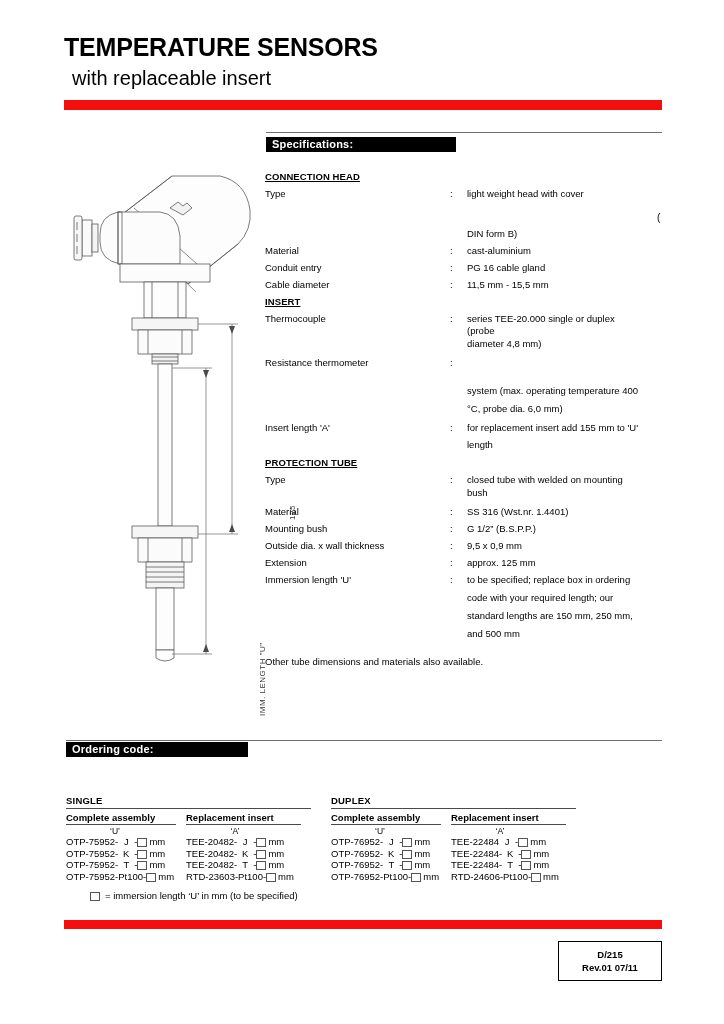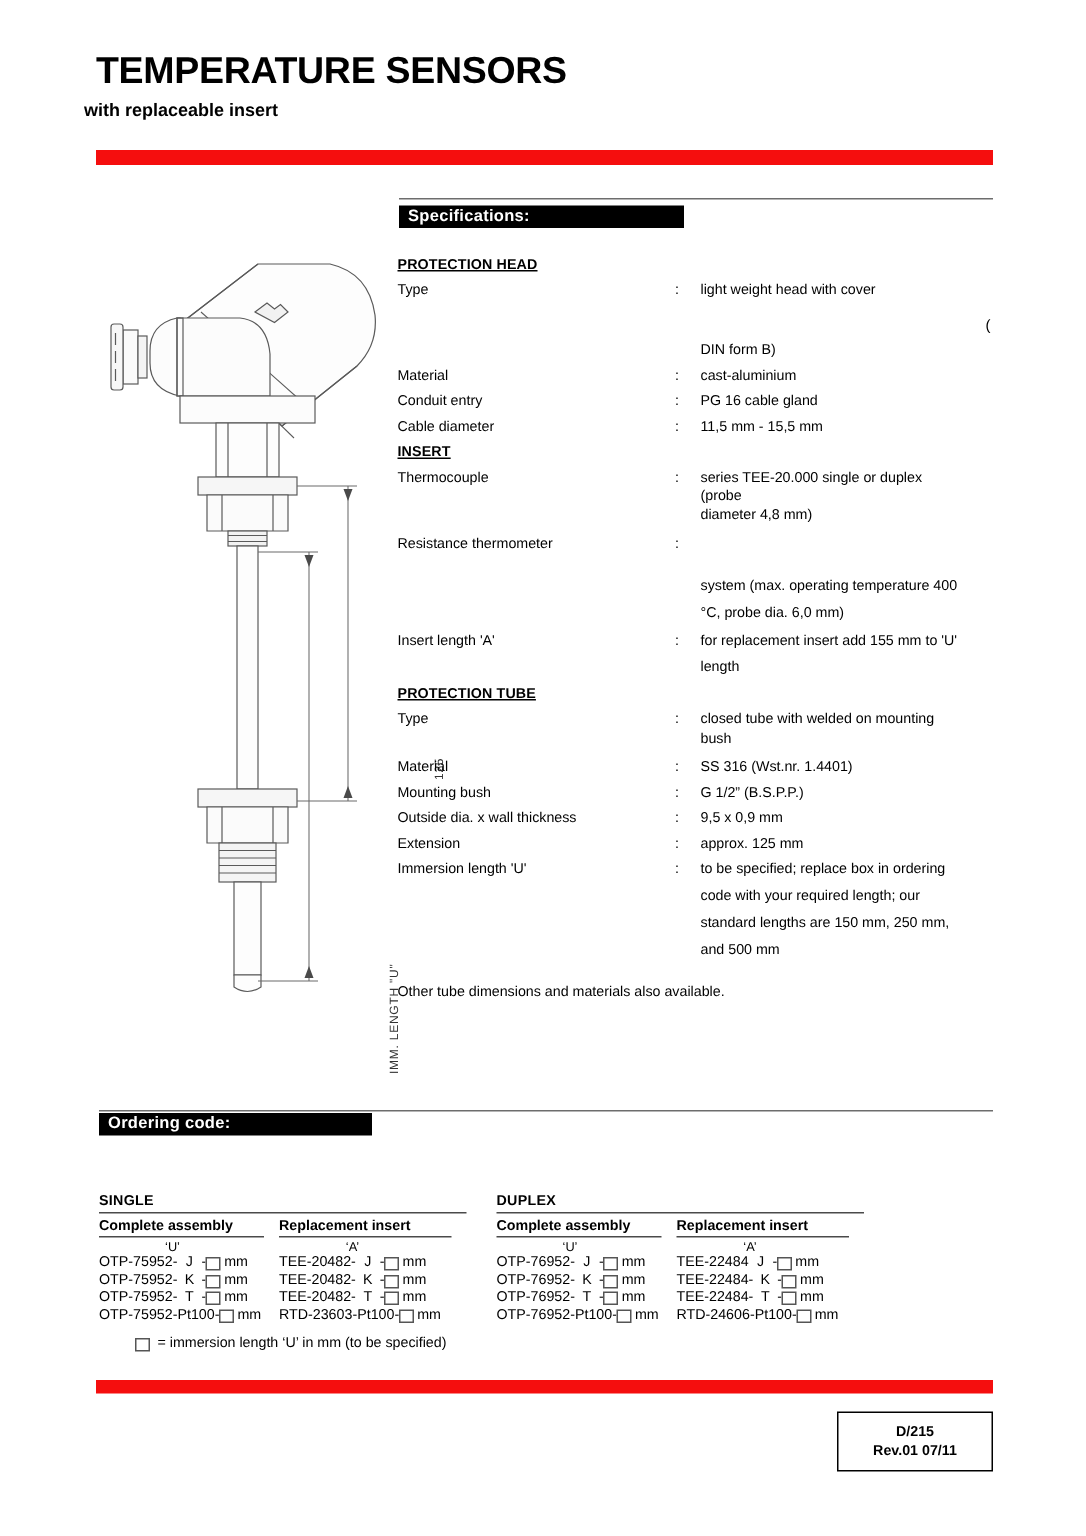--- a/index.html
+++ b/index.html
@@ -26,24 +26,24 @@
     left: 64px;
     top: 34px;
     font-size: 25px;
     font-weight: bold;
     letter-spacing: -0.2px;
     line-height: 1.1;
     white-space: nowrap;
   }
   .doc-subtitle {
     position: absolute;
-    left: 56px;
+    left: 72px;
     top: 67px;
-    font-size: 12px;
-    font-weight: bold;
+    font-size: 20px;
+    font-weight: normal;
     line-height: 1.1;
     white-space: nowrap;
   }
   .red-bar {
     position: absolute;
     background: #f50e0e;
   }
   .red-bar-top {
     left: 64px;
     top: 100px;
@@ -399,21 +399,21 @@
       </g>
     </svg>
 
     <div class="vlabel vlabel-125">125</div>
     <div class="vlabel vlabel-u">IMM.  LENGTH  "U"</div>
   </div>
 
   <div class="section-rule" style="left:266px; top:132px; width:396px;"></div>
   <div class="banner banner-specs">Specifications:</div>
 
-  <div class="spec-group" style="left:265px; top:171px;">PROTECTION HEAD</div>
+  <div class="spec-group" style="left:265px; top:171px;">CONNECTION HEAD</div>
 
   <div class="spec-label" style="top:188px;">Type</div>
   <div class="spec-colon" style="top:188px;">:</div>
   <div class="spec-value" style="top:188px;">light weight head with cover</div>
   <div class="spec-value" style="top:228px;">DIN form B)</div>
   <div class="stray-paren">(</div>
 
   <div class="spec-label" style="top:245px;">Material</div>
   <div class="spec-colon" style="top:245px;">:</div>
   <div class="spec-value" style="top:245px;">cast-aluminium</div>

